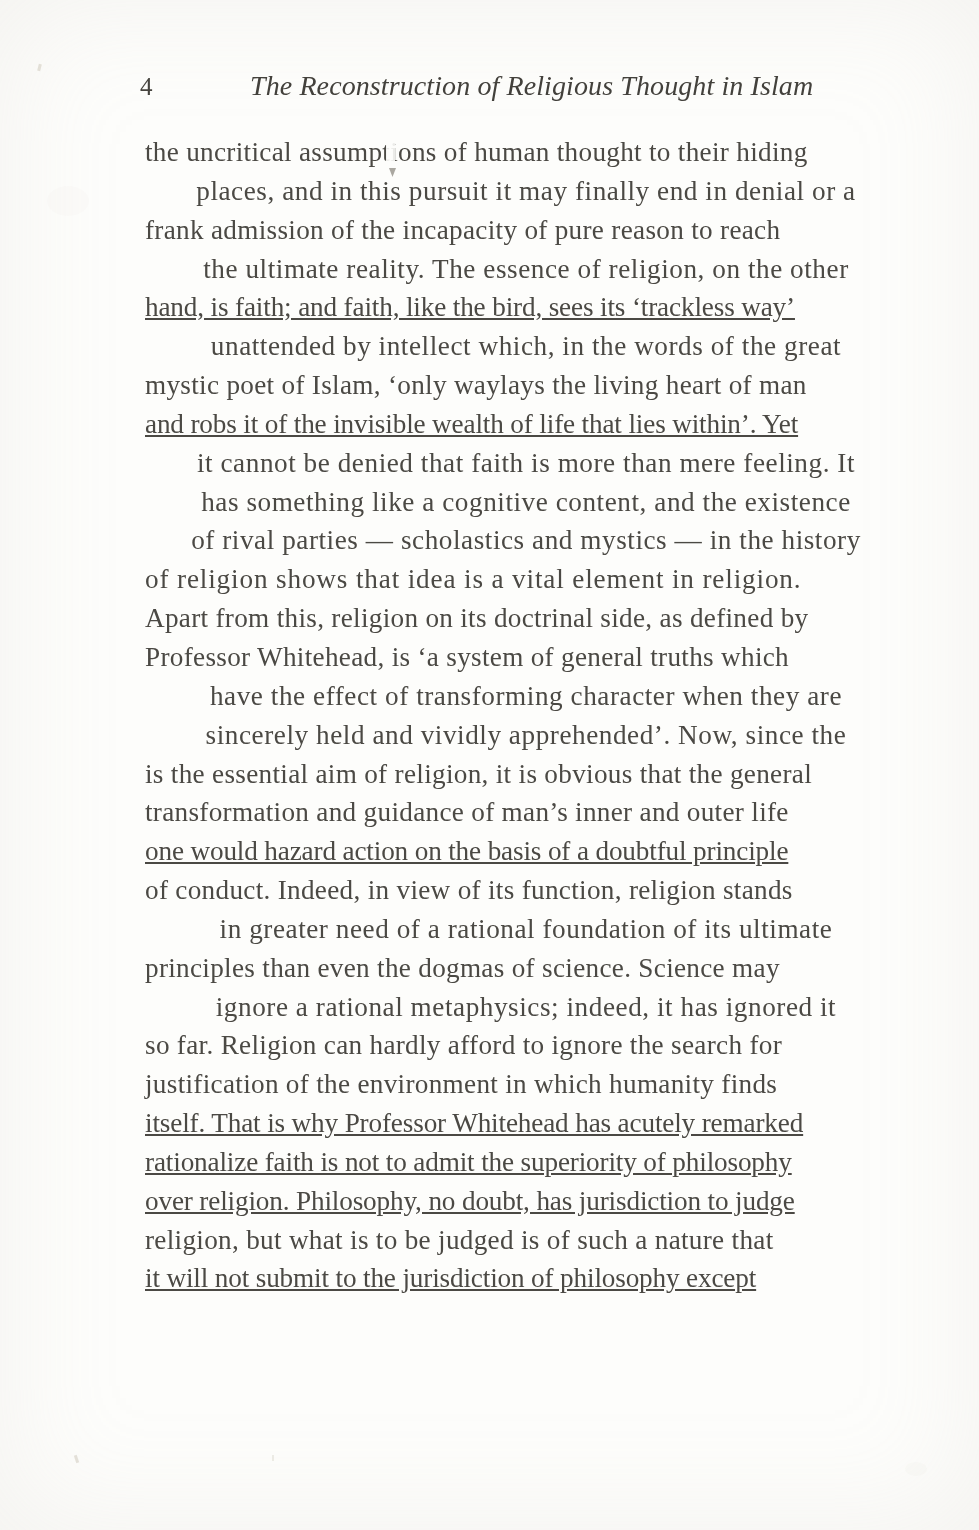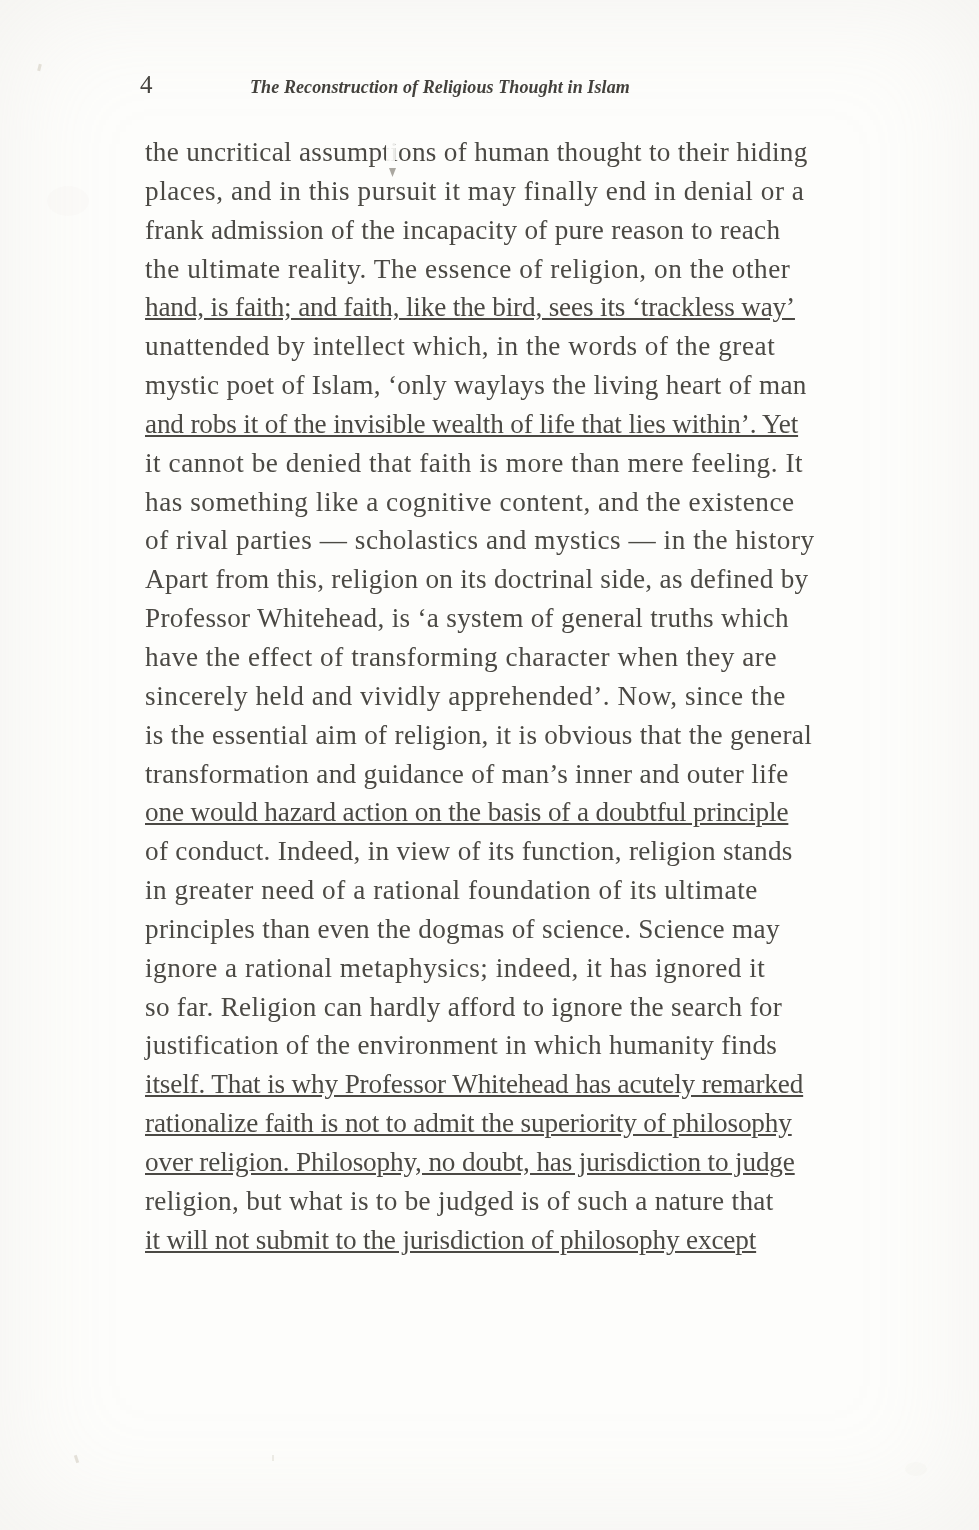--- a/index.html
+++ b/index.html
@@ -50,26 +50,25 @@
     font-size: 25px;
     line-height: 1;
     color: #46443f;
     width: 110px;
     flex: 0 0 110px;
   }
 
   .head-title {
     font-family: "Liberation Serif", "DejaVu Serif", serif;
     font-style: italic;
-    font-size: 18px;
+    font-size: 28px;
     line-height: 1;
     letter-spacing: 0.1px;
     color: #43413c;
     white-space: nowrap;
-    font-weight: bold;
   }
 
   
   .textblock {
     position: absolute;
     left: 145px;
     top: 133px;
     width: 762px;
   }
 
@@ -78,21 +77,21 @@
     font-size: 27.2px;
     line-height: 38.85px;
     height: 38.85px;
     color: #4b4944;
     white-space: nowrap;
     letter-spacing: 0.05px;
   }
 
   
   .line.t1  { letter-spacing: 0.30px; }
-  .line.t2  { letter-spacing: 0.55px; }
+  .line.t2  { letter-spacing: 0.55px; text-align: center; }
   .line.t3  { letter-spacing: 0.85px; }
   .line.tn  { letter-spacing: -0.15px; text-decoration: underline; }
 
   
   .blot {
     position: absolute;
     left: 386px;
     top: 143px;
     width: 9px;
     height: 26px;
@@ -133,20 +132,21 @@
       <div class="line t2">places, and in this pursuit it may finally end in denial or a</div>
       <div class="line t1">frank admission of the incapacity of pure reason to reach</div>
       <div class="line t2">the ultimate reality. The essence of religion, on the other</div>
       <div class="line tn">hand, is faith; and faith, like the bird, sees its ‘trackless way’</div>
       <div class="line t2">unattended by intellect which, in the words of the great</div>
       <div class="line t1">mystic poet of Islam, ‘only waylays the living heart of man</div>
       <div class="line tn">and robs it of the invisible wealth of life that lies within’. Yet</div>
       <div class="line t2">it cannot be denied that faith is more than mere feeling. It</div>
       <div class="line t2">has something like a cognitive content, and the existence</div>
       <div class="line t2">of rival parties — scholastics and mystics — in the history</div>
+      <div class="line t3">of religion shows that idea is a vital element in religion.</div>
       <div class="line t1">Apart from this, religion on its doctrinal side, as defined by</div>
       <div class="line t1">Professor Whitehead, is ‘a system of general truths which</div>
       <div class="line t2">have the effect of transforming character when they are</div>
       <div class="line t2">sincerely held and vividly apprehended’. Now, since the</div>
       <div class="line t1">is the essential aim of religion, it is obvious that the general</div>
       <div class="line t1">transformation and guidance of man’s inner and outer life</div>
       <div class="line tn">one would hazard action on the basis of a doubtful principle</div>
       <div class="line t1">of conduct. Indeed, in view of its function, religion stands</div>
       <div class="line t2">in greater need of a rational foundation of its ultimate</div>
       <div class="line t1">principles than even the dogmas of science. Science may</div>

